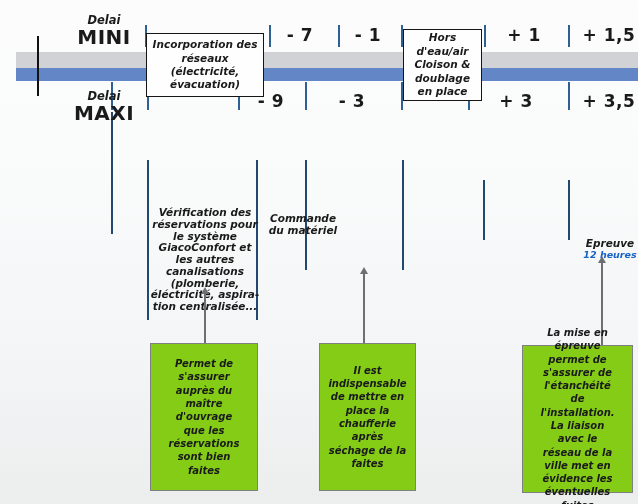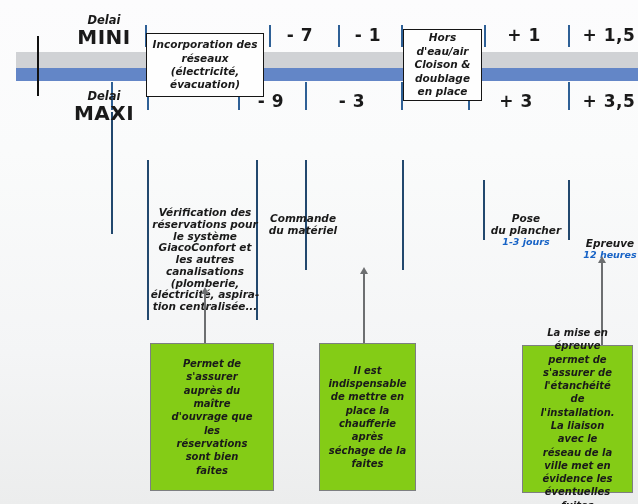--- a/index.html
+++ b/index.html
@@ -109,37 +109,32 @@
   <div class="ebox" style="left:130px;top:33px;width:118px;height:64px;">Incorporation des réseaux (électricité, évacuation)</div>
   <div class="ebox" style="left:387px;top:29px;width:79px;height:72px;">Hors d'eau/air Cloison &amp; doublage en place</div>
 
 
   <div class="lbl mid" style="left:133px;top:196px;width:112px;margin-top:11px;">Vérification des<br>réservations pour<br>le système<br>GiacoConfort et<br>les autres<br>canalisations<br>(plomberie,<br>éléctricité, aspira-<br>tion centralisée...</div>
 
   <div class="lbl mid" style="left:243px;top:213px;width:88px;white-space:pre-line;">Commande
 du matériel</div>
 
 
-  <div class="lbl mid" style="left:470px;top:213px;width:80px;">
-    <span style="white-space:pre-line;">Pose
-du plancher</span>
-    <span class="dur">1-3 jours</span>
-  </div>
 
   <div class="lbl mid" style="left:556px;top:213px;width:76px;margin-top:25px;">
     <span>Epreuve</span>
     <span class="dur">12 heures</span>
   </div>
 
   <div class="arrow-stem" style="left:188px;top:293px;height:50px;"></div>
   <div class="arrow-head" style="left:185px;top:287px;"></div>
 
   <div class="arrow-stem" style="left:347px;top:273px;height:70px;"></div>
   <div class="arrow-head" style="left:344px;top:267px;"></div>
 
   <div class="arrow-stem" style="left:585px;top:262px;height:83px;"></div>
   <div class="arrow-head" style="left:582px;top:256px;"></div>
 
-  <div class="nbox" style="left:134px;top:343px;width:124px;height:148px;">Permet de s'assurer auprès du maître d'ouvrage que les réservations sont bien faites</div>
+  <div class="nbox" style="left:134px;top:343px;width:108px;height:148px;">Permet de s'assurer auprès du maître d'ouvrage que les réservations sont bien faites</div>
   <div class="nbox" style="left:303px;top:343px;width:97px;height:148px;">Il est indispensable de mettre en place la chaufferie après séchage de la faites</div>
   <div class="nbox" style="left:506px;top:345px;width:111px;height:148px;">La mise en épreuve permet de s'assurer de l'étanchéité de l'installation. La liaison avec le réseau de la ville met en évidence les éventuelles fuites</div>
 
 </div>
 
 </body></html>

